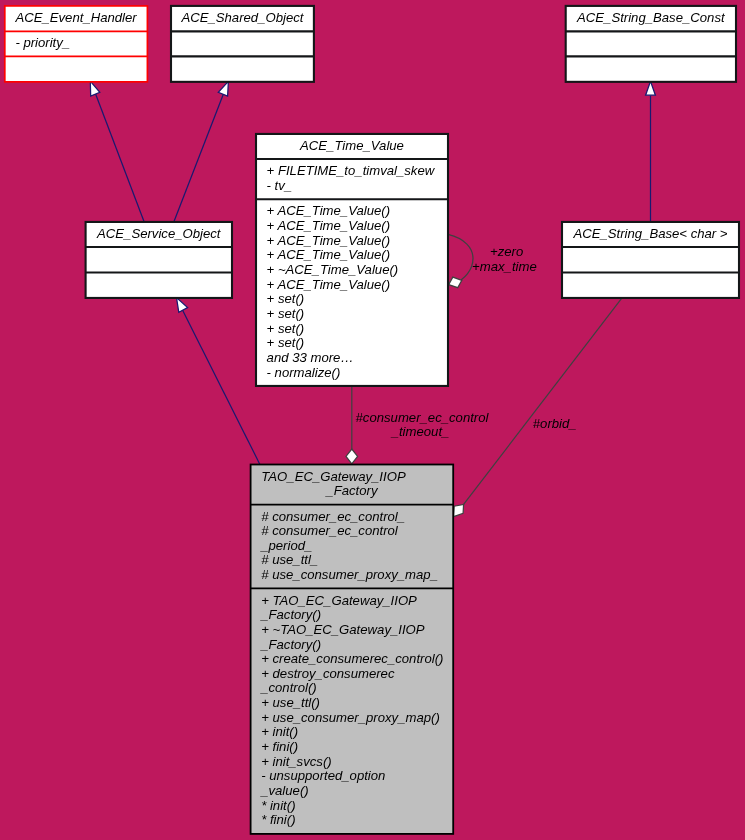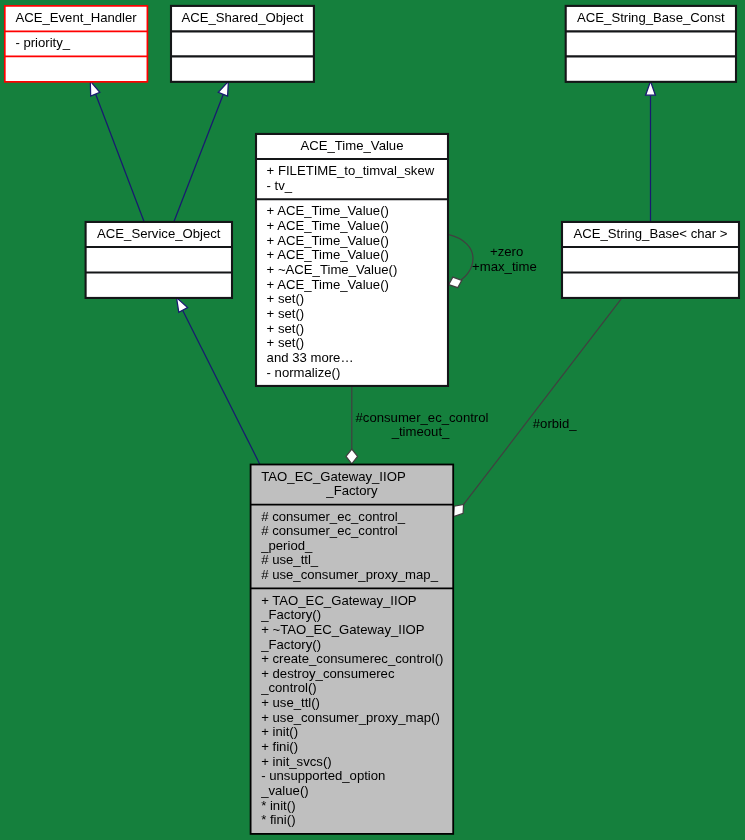--- a/index.html
+++ b/index.html
@@ -1,22 +1,23 @@
 <!DOCTYPE html>
 <html><head>
 <meta charset="utf-8">
 <style>
 html, body { margin:0; padding:0; background:#ffffff; }
 #diagram {
   position: relative;
   width: 745px;
   height: 840px;
-  background: #15803d;
+  background: #be185d;
   overflow: hidden;
   font-family: "Liberation Sans", sans-serif;
+  font-style: italic;
 }
 #diagram svg { display:block; }
 text { font-family: "Liberation Sans", sans-serif; font-size: 13.15px; fill: #000000; }
 .node-rect { fill: #ffffff; stroke: #141618; stroke-width: 2.1; }
 .node-rect.highlight { stroke: #ff0000; stroke-width: 1.7; }
 .node-rect.focus { fill: #bfbfbf; stroke: #000000; stroke-width: 1.8; }
 .node-divider { stroke: #141618; stroke-width: 2.1; }
 .node-divider.highlight { stroke: #ff0000; stroke-width: 1.7; }
 .node-divider.focus { stroke: #000000; stroke-width: 1.8; }
 .inh-line { stroke: #191970; stroke-width: 1.25; fill: none; }

